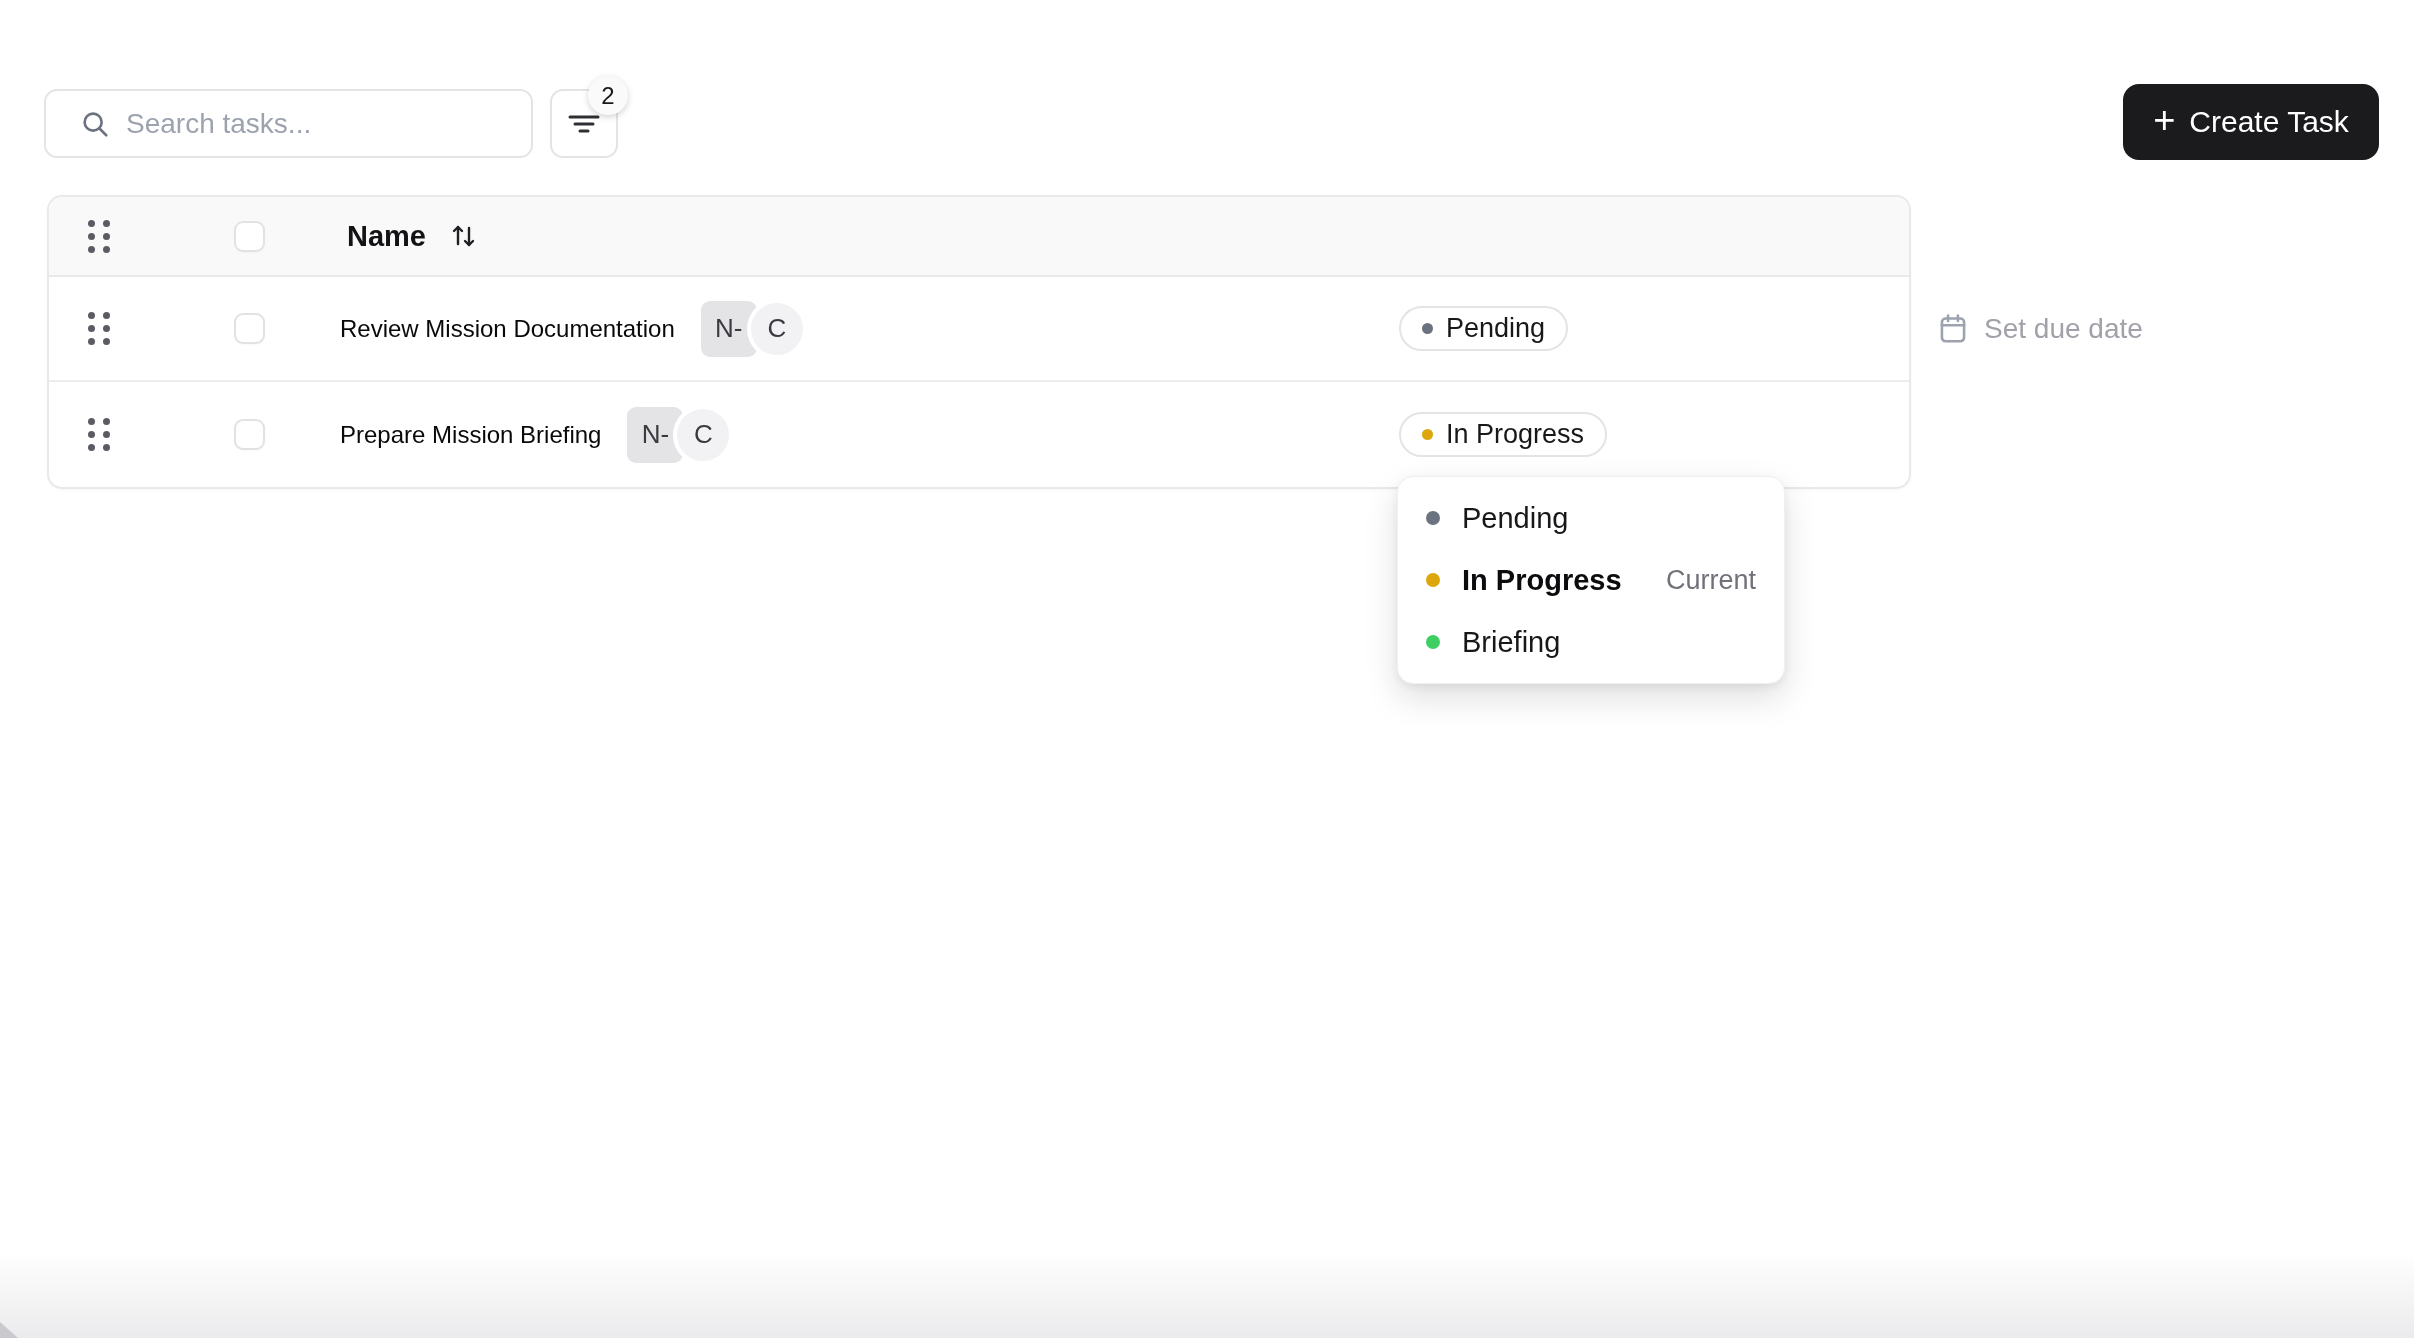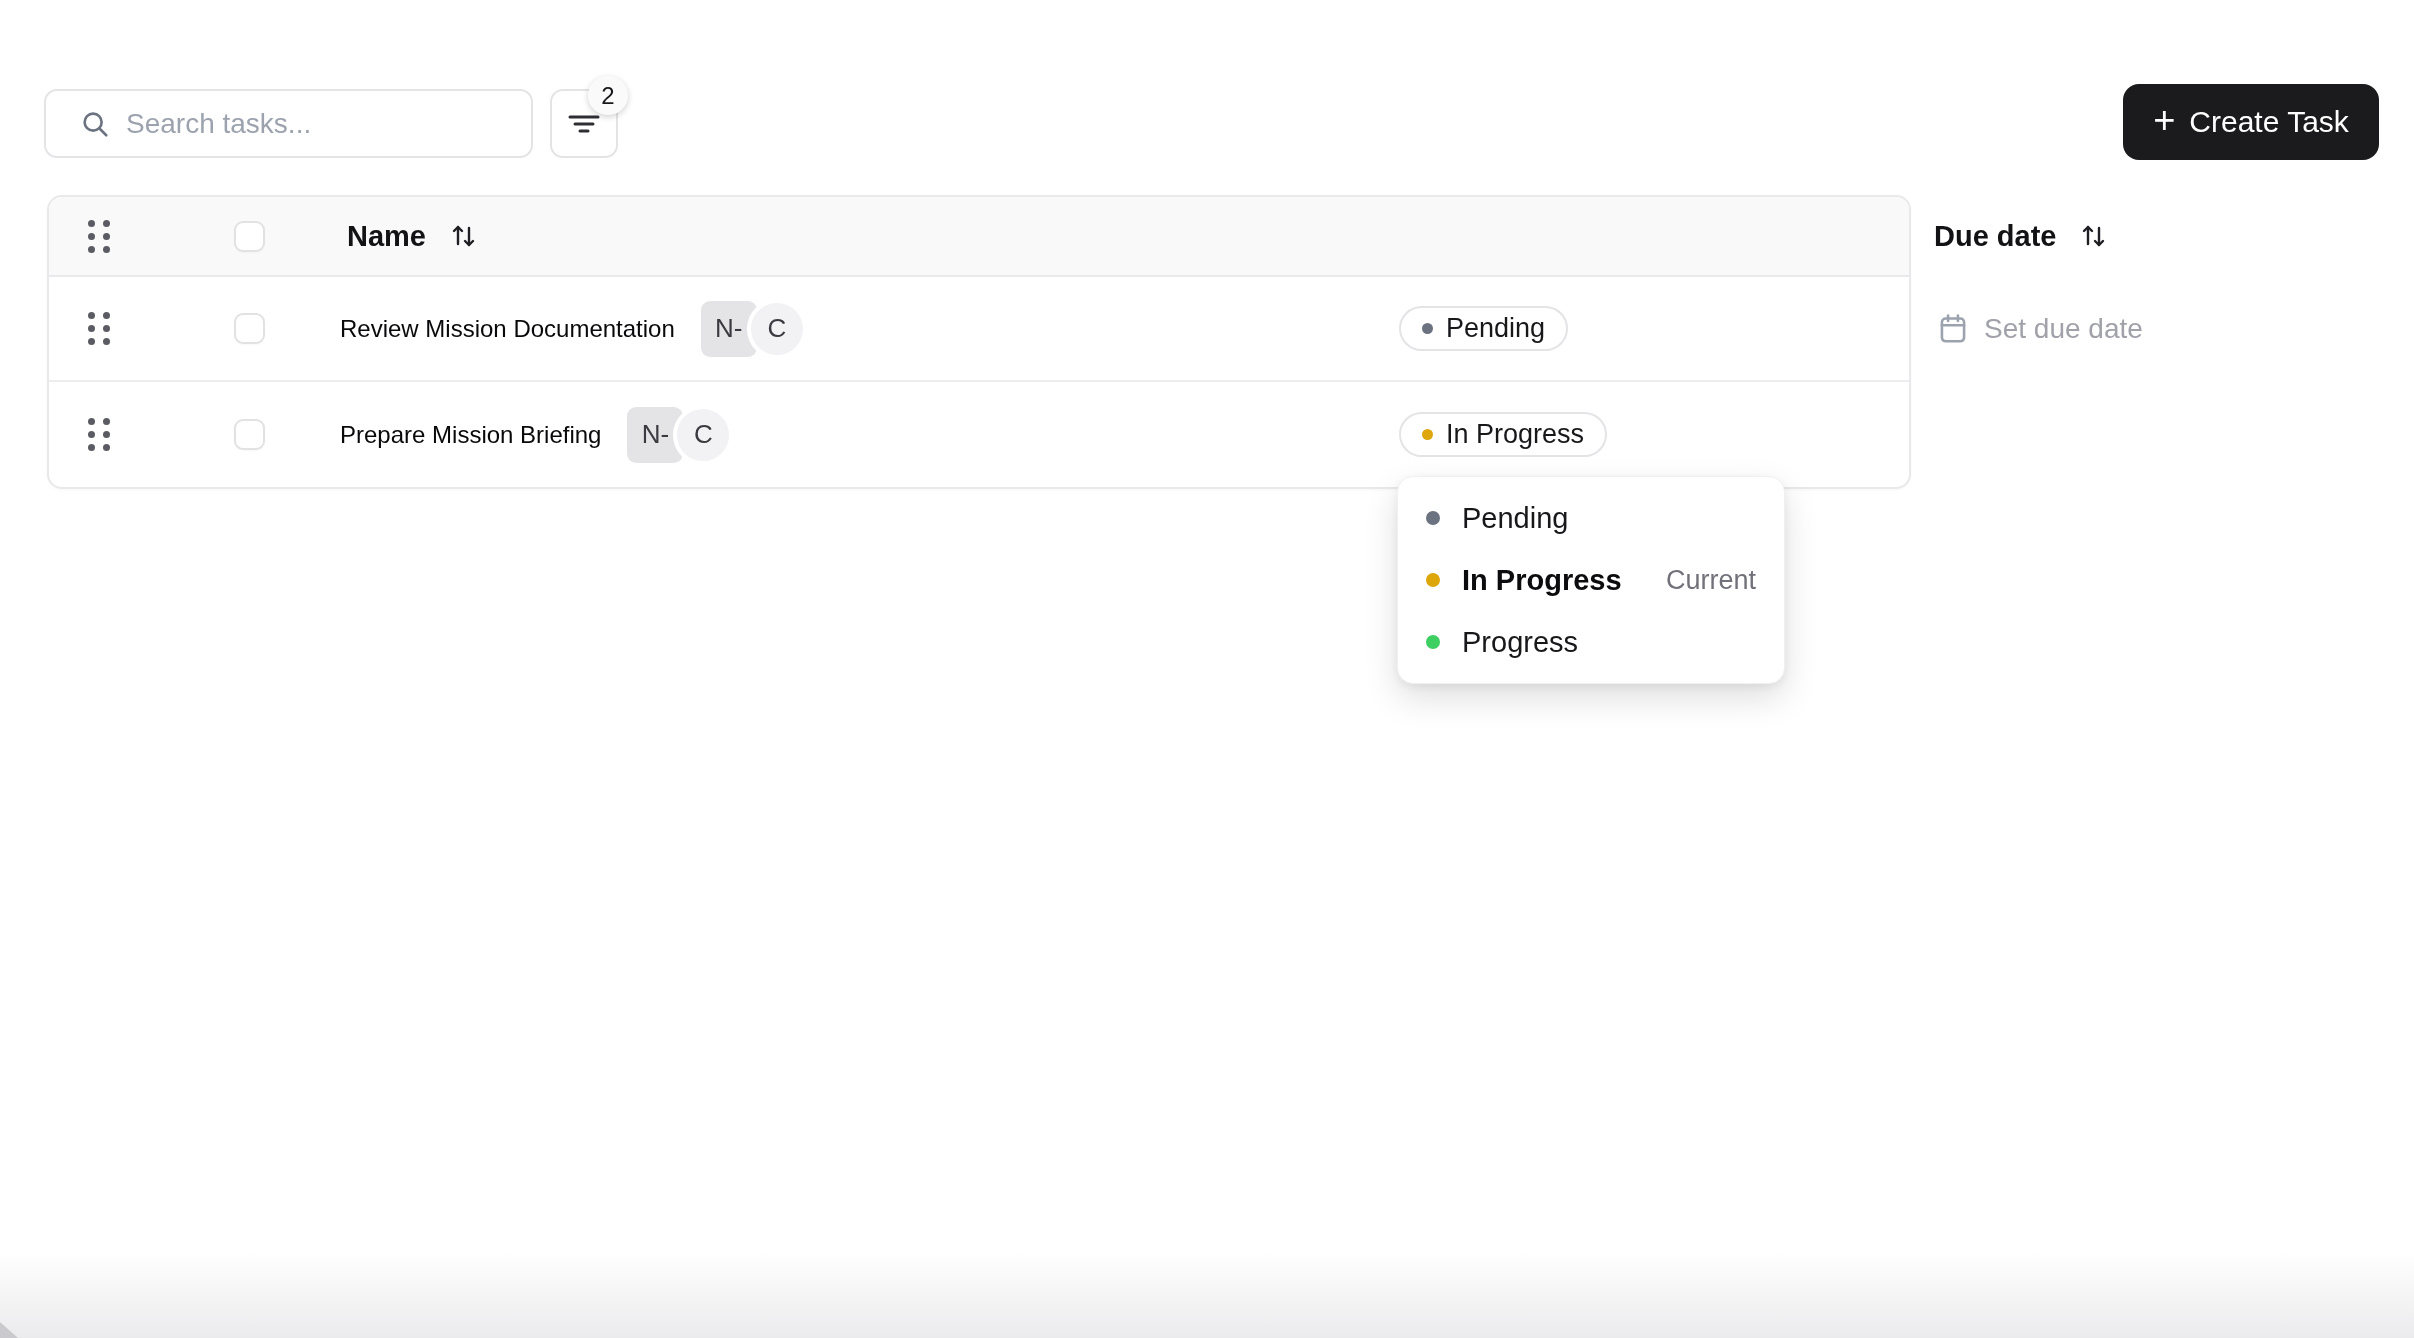--- a/index.html
+++ b/index.html
@@ -177,31 +177,20 @@
         <span class="hdr-label">Name</span>
         <button class="sort-btn">
           <svg width="30" height="30" viewBox="0 0 30 30" fill="none" stroke="#1f1f23" stroke-width="2.4" stroke-linecap="round" stroke-linejoin="round">
             <line x1="10" y1="6" x2="10" y2="23"></line>
               <polyline points="6,10 10,6 14,10"></polyline>
             <line x1="21" y1="7" x2="21" y2="24"></line>
               <polyline points="17,20 21,24 25,20"></polyline>
           </svg>
         </button>
       </div>
-      <div class="cell cell-due">
-        <span class="hdr-label">Due date</span>
-        <button class="sort-btn">
-          <svg width="30" height="30" viewBox="0 0 30 30" fill="none" stroke="#1f1f23" stroke-width="2.4" stroke-linecap="round" stroke-linejoin="round">
-            <line x1="10" y1="6" x2="10" y2="23"></line>
-              <polyline points="6,10 10,6 14,10"></polyline>
-            <line x1="21" y1="7" x2="21" y2="24"></line>
-              <polyline points="17,20 21,24 25,20"></polyline>
-          </svg>
-        </button>
-      </div>
     </div>
 
     <div class="t-row">
       <div class="cell cell-handle">
         <span class="drag-dots">
             <i></i>
             <i></i>
             <i></i>
             <i></i>
             <i></i>
@@ -270,19 +259,19 @@
       <span class="dot" style="background: rgb(107, 114, 128);"></span>
       <span class="menu-label">Pending</span>
     </div>
     <div class="menu-item current">
       <span class="dot" style="background: rgb(221, 166, 11);"></span>
       <span class="menu-label">In Progress</span>
       <span class="menu-badge">Current</span>
     </div>
     <div class="menu-item">
       <span class="dot" style="background: rgb(62, 207, 99);"></span>
-      <span class="menu-label">Progress</span>
+      <span class="menu-label">Briefing</span>
     </div>
   </div>
 
   <div class="bottom-fade"></div>
   <div class="corner-sliver"></div>
 </div>
 
 </body></html>

